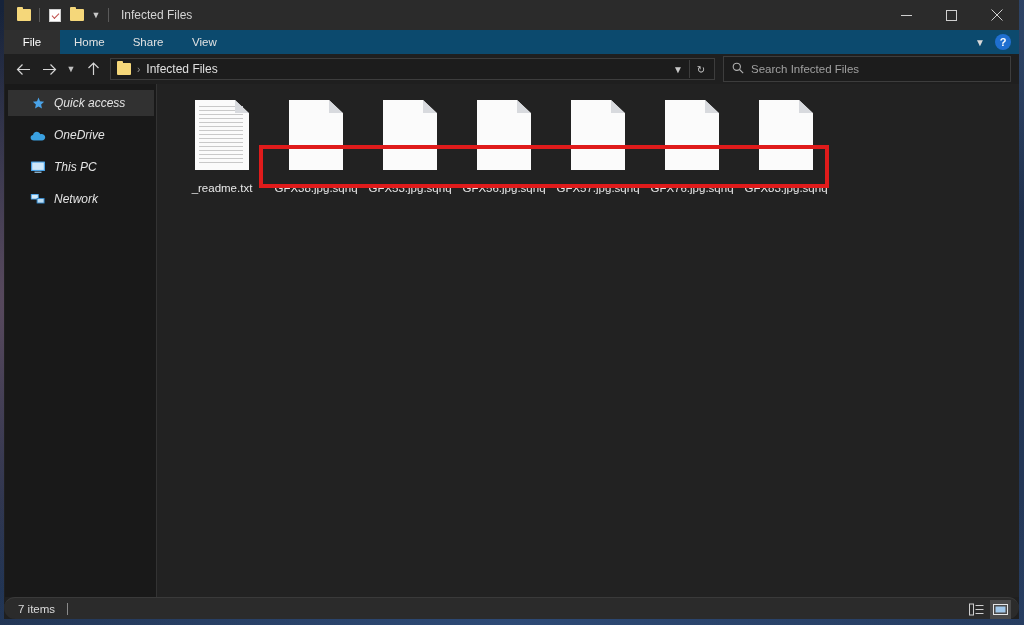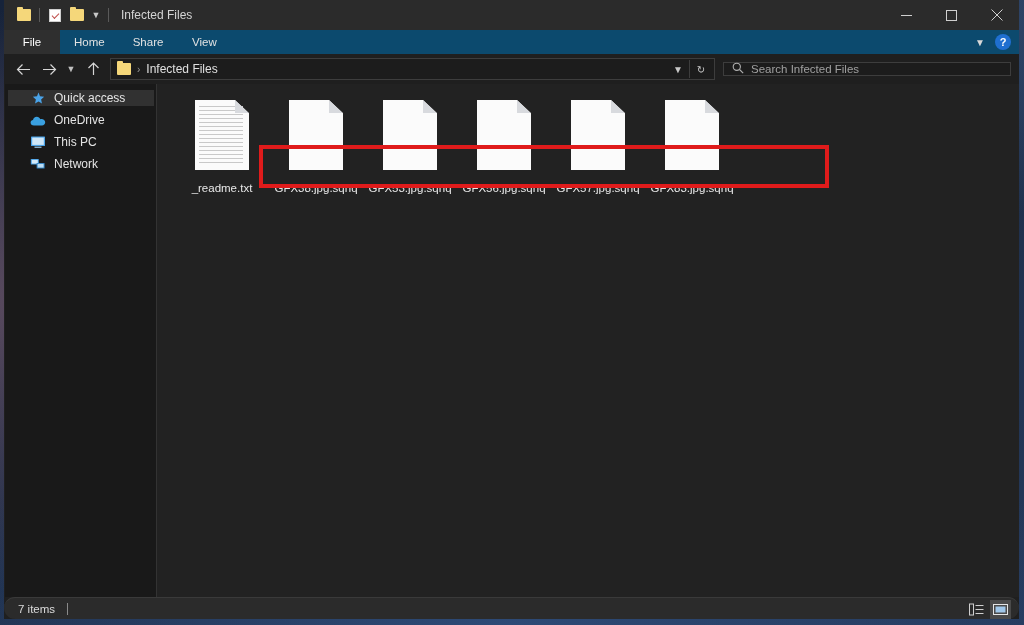--- a/index.html
+++ b/index.html
@@ -216,21 +216,21 @@
   .addr-btn {
     width: 22px; height: 20px;
     display: flex; align-items: center; justify-content: center;
     color: #c8c8c8;
     font-size: 10px;
   }
   .addr-divider { width: 1px; height: 18px; background: #3d3d3d; }
 
   .searchbox {
     flex: 0 0 288px;
-    height: 14px;
+    height: 26px;
     background: #1c1c1c;
     border: 1px solid #3d3d3d;
     display: flex;
     align-items: center;
     margin-left: 8px;
     padding: 0 8px;
     gap: 7px;
   }
   .search-input {
     background: transparent;
@@ -251,29 +251,30 @@
     background: #1f1f1f;
     padding-left: 1px;
   }
   .sidebar {
     flex: 0 0 152px;
     background: #191919;
     padding-top: 6px;
     border-right: 1px solid #333333;
   }
   .side-item {
-    height: 16px;
+    height: 26px;
     display: flex;
     align-items: center;
     gap: 8px;
     padding-left: 22px;
     margin: 0 2px 6px 3px;
     color: #e4e4e4;
     font-size: 12px;
     white-space: nowrap;
+    font-style: italic;
   }
   .side-item.active { background: #313131; }
   .side-icon { width: 16px; height: 16px; flex: 0 0 16px; display: flex; align-items: center; justify-content: center; }
   .side-icon svg { display: block; }
 
   .content {
     flex: 1 1 auto;
     background: #222222;
     position: relative;
     padding: 14px 0 0 18px;
@@ -544,20 +545,27 @@
           </div>
 
           <div class="file-item">
             <div class="doc-icon">
               <div class="doc-page"></div>
               <div class="doc-fold"></div>
             </div>
             <div class="file-label">GFX57.jpg.sqnq</div>
           </div>
 
+          <div class="file-item">
+            <div class="doc-icon">
+              <div class="doc-page"></div>
+              <div class="doc-fold"></div>
+            </div>
+            <div class="file-label">GFX76.jpg.sqnq</div>
+          </div>
 
           <div class="file-item">
             <div class="doc-icon">
               <div class="doc-page"></div>
               <div class="doc-fold"></div>
             </div>
             <div class="file-label">GFX83.jpg.sqnq</div>
           </div>
 
         </div>

